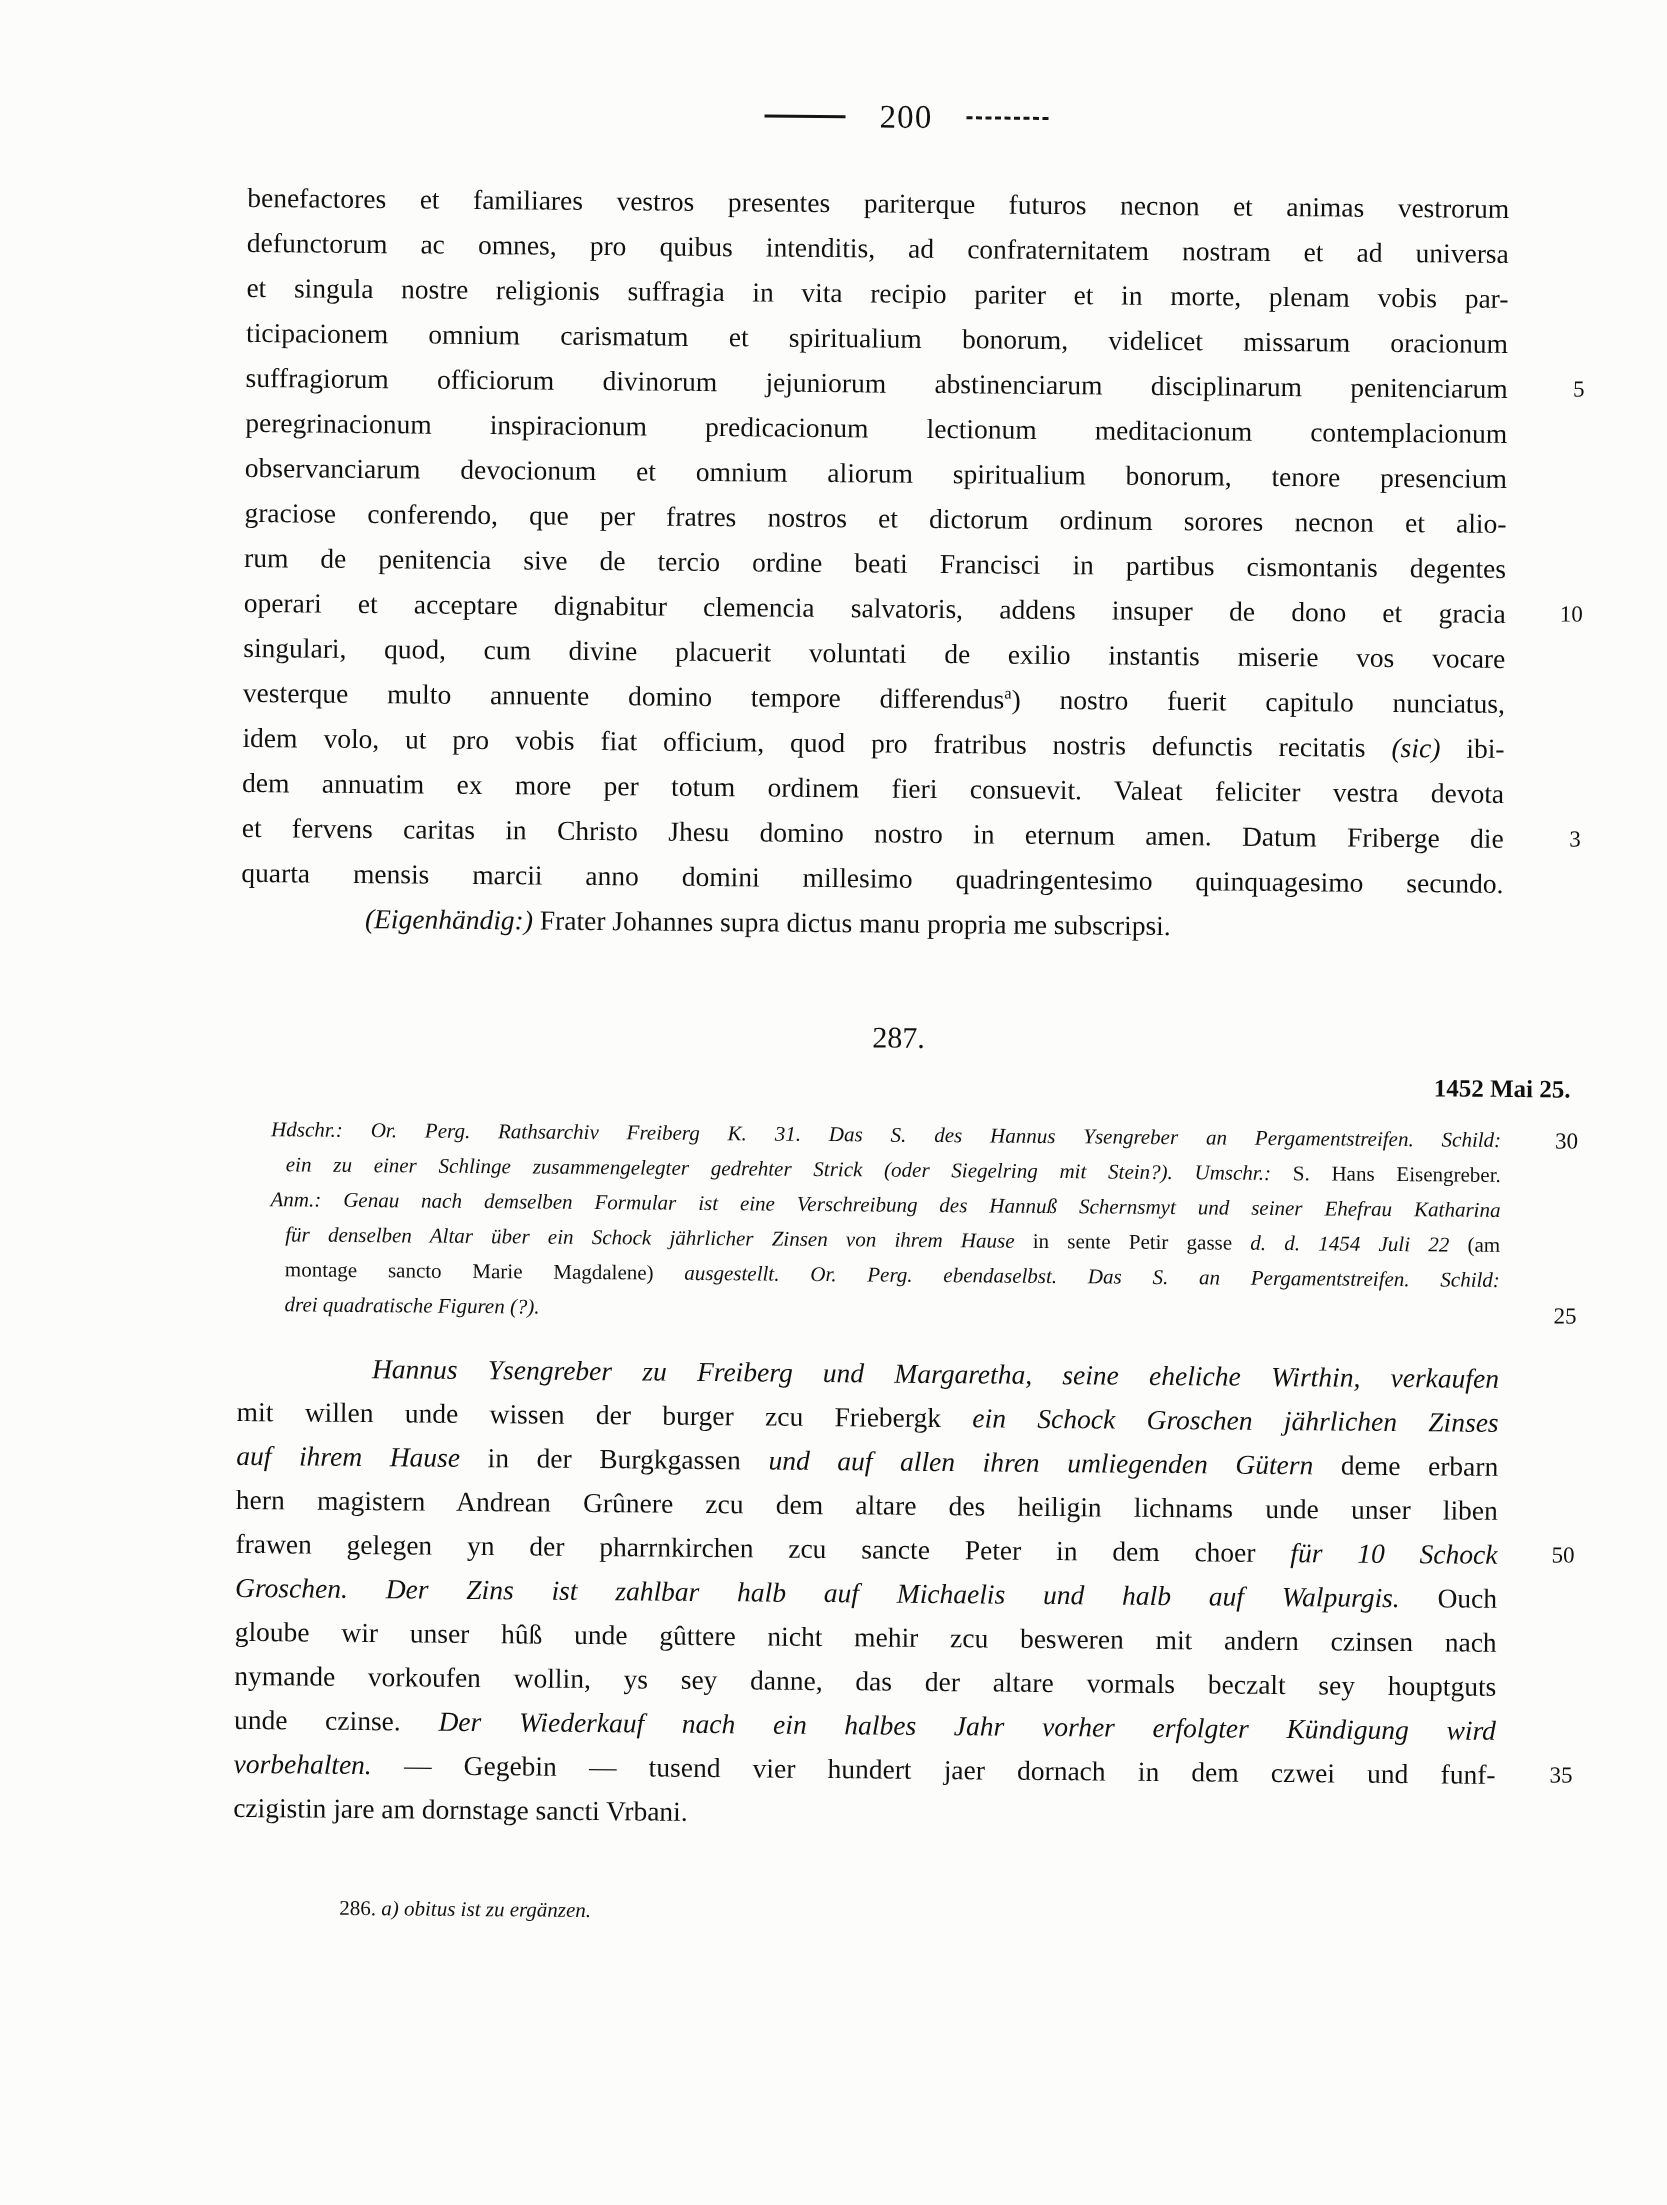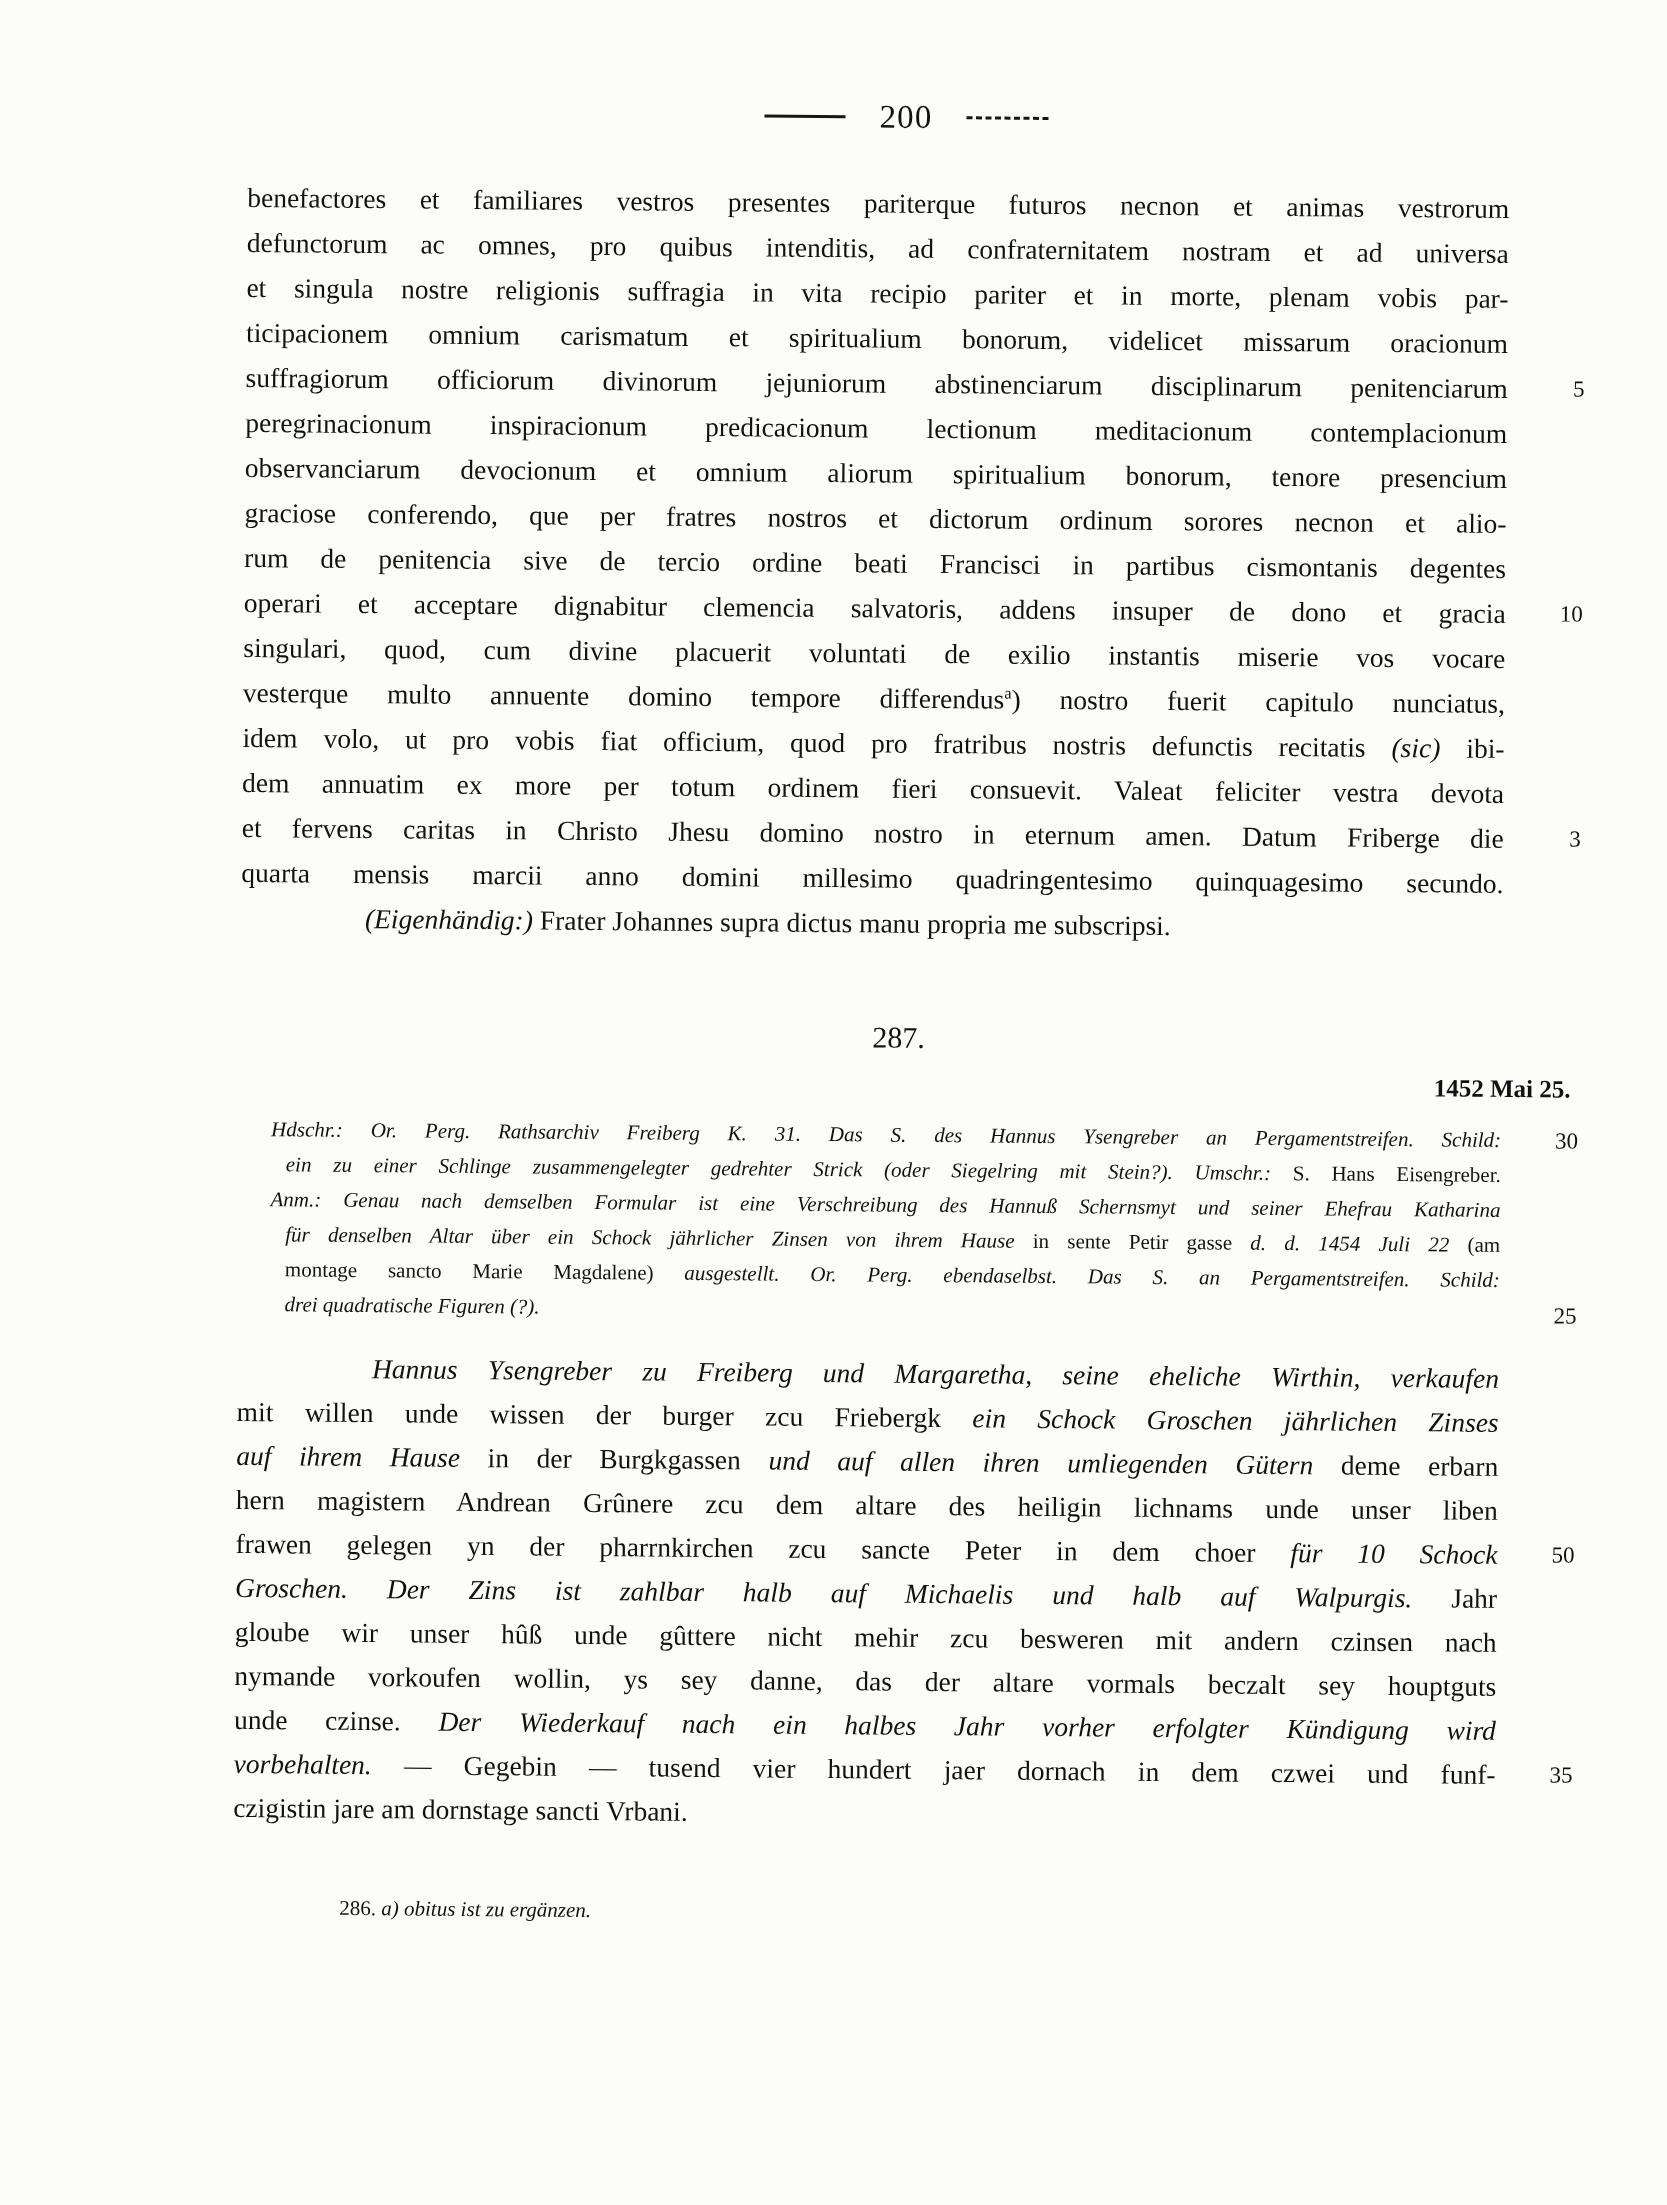--- a/index.html
+++ b/index.html
@@ -106,21 +106,21 @@
         <div class="line j" style="padding-left: 47px;"><span class="rm">montage sancto Marie Magdalene) </span><span>ausgestellt.  Or. Perg. ebendaselbst.  Das S. an Pergamentstreifen.  Schild:</span></div>
         <div class="line" style="padding-left: 47px;"><span>drei quadratische Figuren (?).</span><span class="line-num">25</span></div>
       </div>
 
     <div class="blk german">
         <div class="line j" style="padding-left: 135px;"><span class="it">Hannus Ysengreber zu Freiberg und Margaretha, seine eheliche Wirthin, verkaufen</span></div>
         <div class="line j"><span>mit willen unde wissen der burger zcu Friebergk </span><span class="it">ein Schock Groschen jährlichen Zinses</span></div>
         <div class="line j"><span class="it">auf ihrem Hause </span><span>in der Burgkgassen </span><span class="it">und auf allen ihren umliegenden Gütern </span><span>deme erbarn</span></div>
         <div class="line j"><span>hern magistern Andrean Grûnere zcu dem altare des heiligin lichnams unde unser liben</span></div>
         <div class="line j"><span>frawen gelegen yn der pharrnkirchen zcu sancte Peter in dem choer </span><span class="it">für 10 Schock</span><span class="line-num">50</span></div>
-        <div class="line j"><span class="it">Groschen.  Der Zins ist zahlbar halb auf Michaelis und halb auf Walpurgis.  </span><span>Jahr</span></div>
+        <div class="line j"><span class="it">Groschen.  Der Zins ist zahlbar halb auf Michaelis und halb auf Walpurgis.  </span><span>Ouch</span></div>
         <div class="line j"><span>gloube wir unser hûß unde gûttere nicht mehir zcu besweren mit andern czinsen nach</span></div>
         <div class="line j"><span>nymande vorkoufen wollin, ys sey danne, das der altare vormals beczalt sey houptguts</span></div>
         <div class="line j"><span>unde czinse.  </span><span class="it">Der Wiederkauf nach ein halbes Jahr vorher erfolgter Kündigung wird</span></div>
         <div class="line j"><span class="it">vorbehalten. </span><span>— Gegebin — tusend vier hundert jaer dornach in dem czwei und funf-</span><span class="line-num">35</span></div>
         <div class="line"><span>czigistin jare am dornstage sancti Vrbani.</span></div>
       </div>
 
     <div class="footnote"><span class="bd">286. </span><span class="it">a) obitus ist zu ergänzen.</span></div>
 
   </div>

